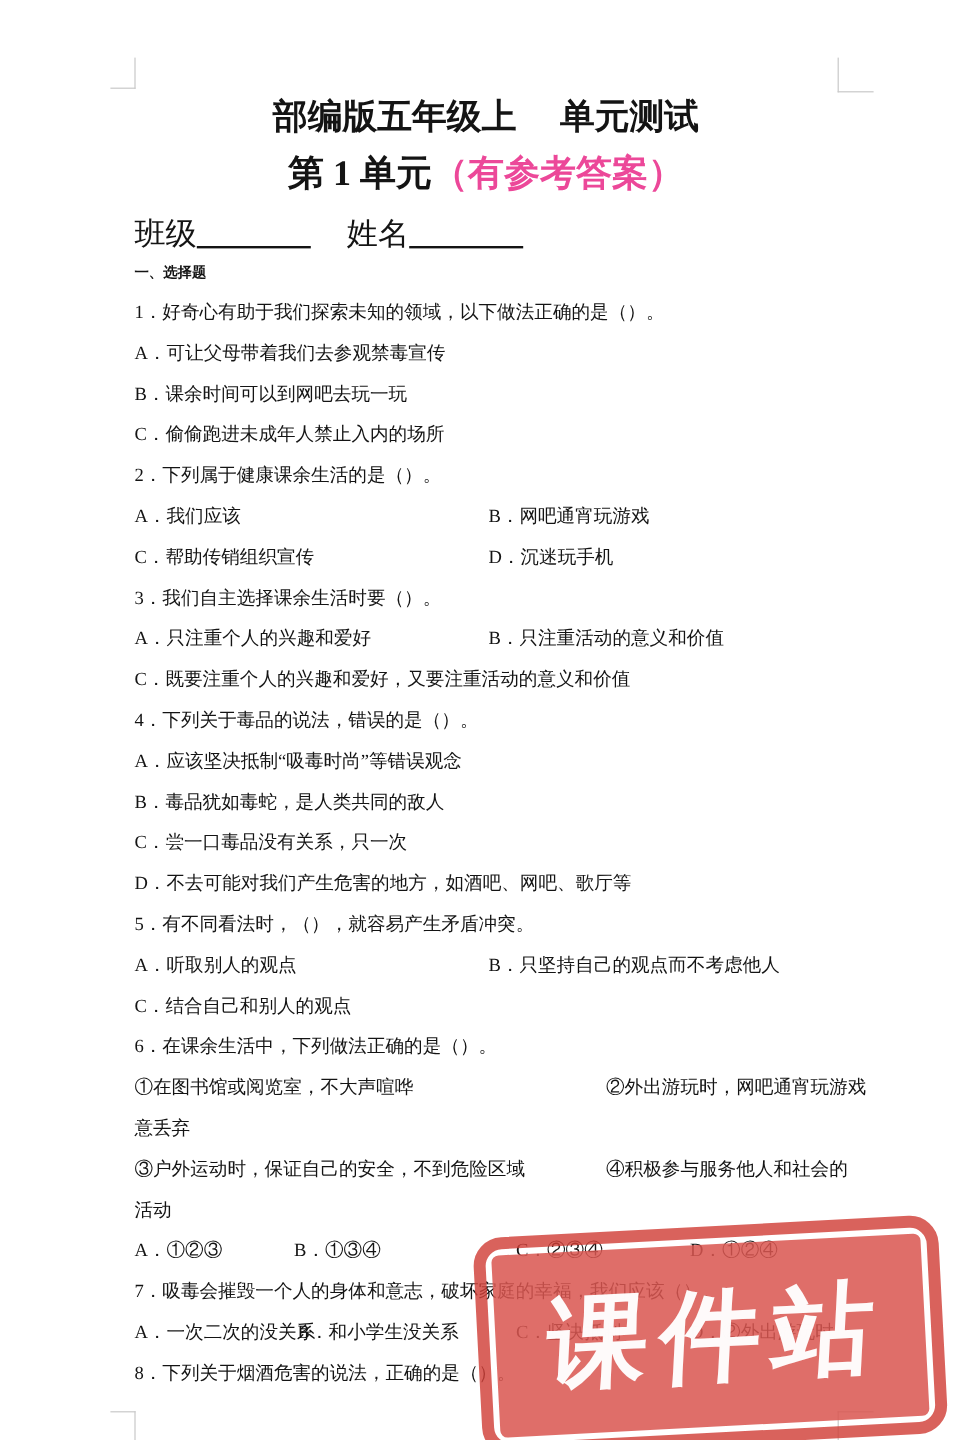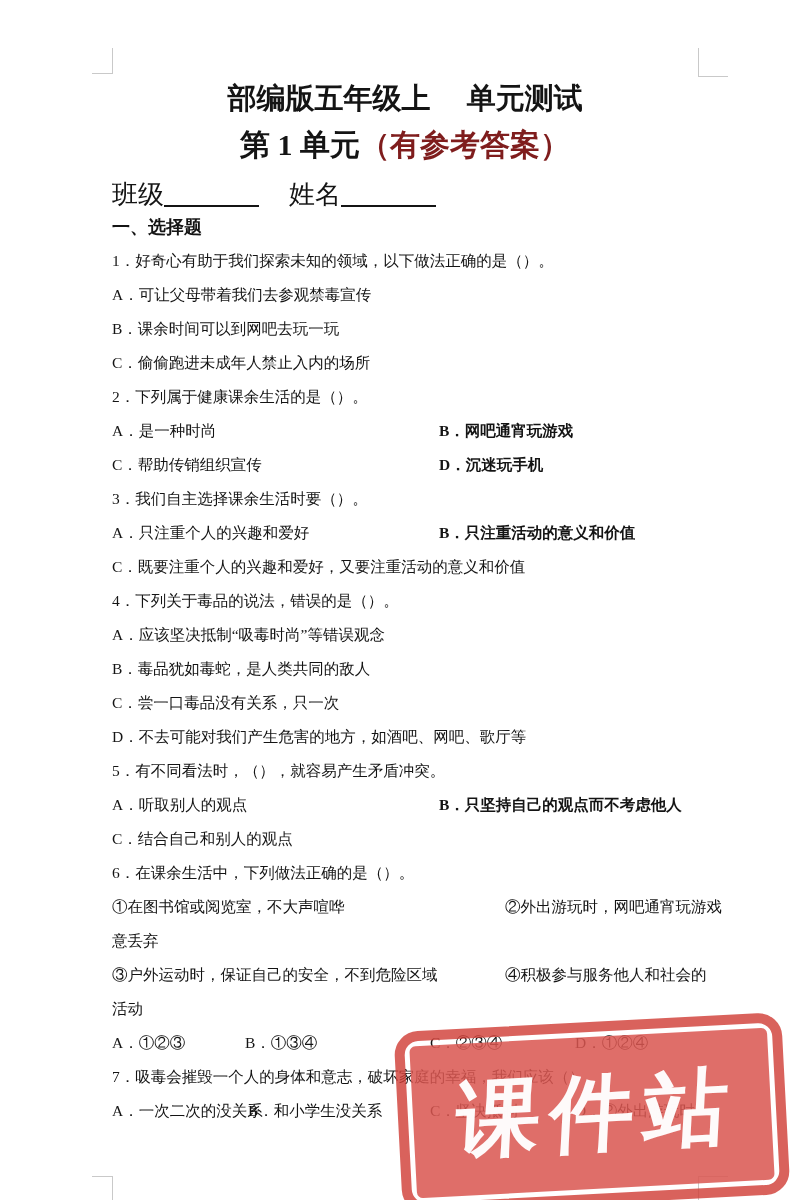--- a/index.html
+++ b/index.html
@@ -24,36 +24,36 @@
   .crop-br { left: 698px; top: 1160px; width: 29px; height: 25px;
              border-left: 1px solid #c9c9c9;  border-top: 1px solid #c9c9c9; }
 
   
   .content { position: absolute; left: 112px; top: 57px; width: 586px; }
 
   .t1 { height: 48px; line-height: 50px; font-size: 29px; font-weight: bold;
         text-align: center; white-space: pre; }
   .t2 { height: 48px; line-height: 48px; font-size: 30px; font-weight: bold;
         text-align: center; white-space: pre; }
-  .t2 .red { color: #7f1d1d; }
+  .t2 .red { color: #ec4899; }
   .t3 { height: 41px; line-height: 52px; font-size: 26px; text-align: left;
         white-space: nowrap; overflow: visible; }
   .blank { display: inline-block; width: 95px; height: 6px;
            border-bottom: 2px solid #141414; vertical-align: -4px; }
   .t3-gap { display: inline-block; width: 30px; }
 
   
   .body { font-size: 15.5px; }
   .line { position: relative; height: 34px; line-height: 34px; white-space: nowrap; }
-  .bold { font-weight: bold; font-size: 18px; }
+  .bold { font-weight: bold; font-size: 12px; }
   .line span.cell { position: absolute; top: 0; white-space: nowrap; }
   .o0   { left: 0; }
   .o133 { left: 133px; }
   .o136 { left: 136px; }
-  .o313 { left: 327px; font-weight: bold; }
+  .o313 { left: 295px; }
   .o318 { left: 318px; }
   .o393 { left: 393px; }
   .o463 { left: 463px; }
 
   
   .stamp {
     position: absolute; left: 398px; top: 1006px; width: 388px; height: 182px;
     transform: rotate(-3deg); z-index: 5; pointer-events: none;
   }
   .stamp-frame {
@@ -94,21 +94,21 @@
 
       <div class="line bold">一、选择题</div>
 
       <div class="line">1．好奇心有助于我们探索未知的领域，以下做法正确的是（）。</div>
       <div class="line">A．可让父母带着我们去参观禁毒宣传</div>
       <div class="line">B．课余时间可以到网吧去玩一玩</div>
       <div class="line">C．偷偷跑进未成年人禁止入内的场所</div>
 
       <div class="line">2．下列属于健康课余生活的是（）。</div>
       <div class="line">
-        <span class="cell o0">A．是一种时尚</span>
+        <span class="cell o0">A．我们应该</span>
         <span class="cell o313">B．网吧通宵玩游戏</span>
       </div>
       <div class="line">
         <span class="cell o0">C．帮助传销组织宣传</span>
         <span class="cell o313">D．沉迷玩手机</span>
       </div>
 
       <div class="line">3．我们自主选择课余生活时要（）。</div>
       <div class="line">
         <span class="cell o0">A．只注重个人的兴趣和爱好</span>
@@ -148,20 +148,21 @@
       </div>
 
       <div class="line">7．吸毒会摧毁一个人的身体和意志，破坏家庭的幸福，我们应该（）。</div>
       <div class="line">
         <span class="cell o0">A．一次二次的没关系</span>
         <span class="cell o136">B．和小学生没关系</span>
         <span class="cell o318">C．坚决抵制</span>
         <span class="cell o463">D．②外出游玩时</span>
       </div>
 
+      <div class="line">8．下列关于烟酒危害的说法，正确的是（）。</div>
 
     </div>
   </div>
 
   <div class="stamp">
     <div class="stamp-frame"></div>
     <div class="stamp-inner">
       <span class="stamp-text">课件站</span>
     </div>
   </div>

